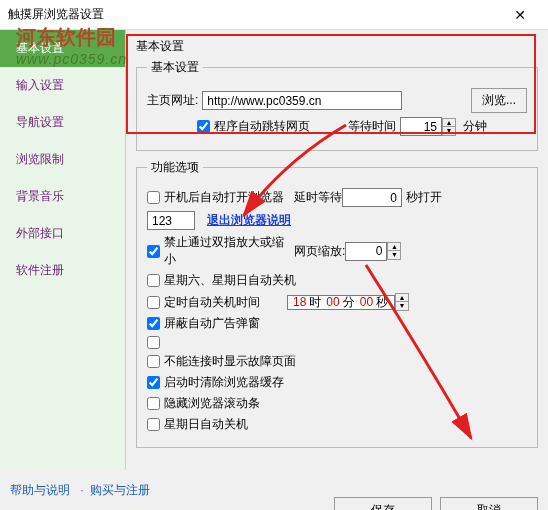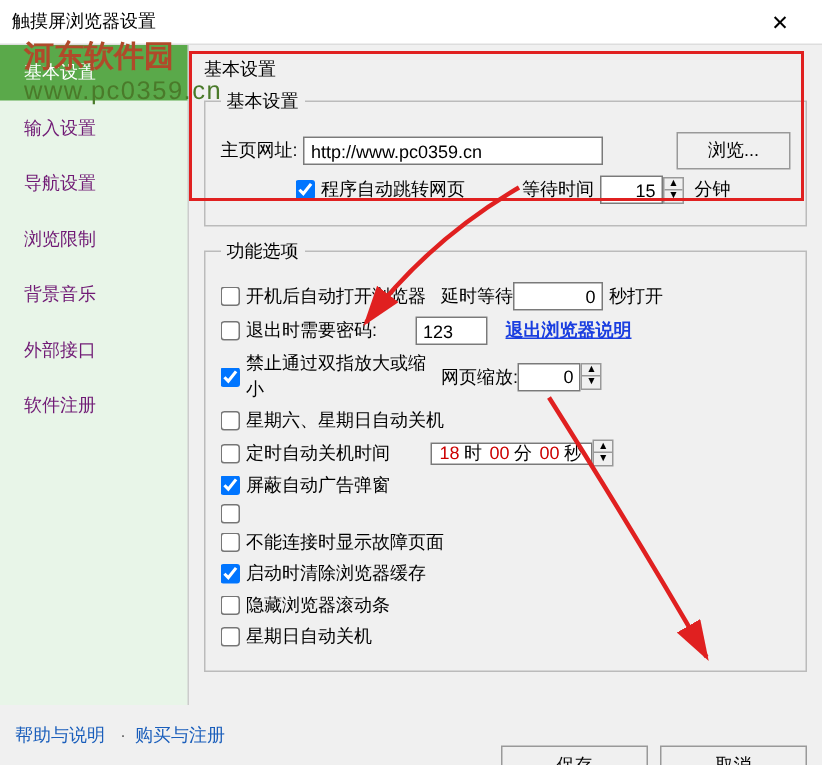--- a/index.html
+++ b/index.html
@@ -2,33 +2,33 @@
 <html><head>
 <meta charset="utf-8">
 <style>
 * { box-sizing: border-box; margin: 0; padding: 0; font-family: "SimSun", "宋体", sans-serif; font-size: 12px; }
 body { background: #f0f0f0; width: 548px; height: 510px; overflow: hidden; position: relative; }
 .titlebar { height: 30px; background: #fff; display: flex; align-items: center; padding: 0 8px; border-bottom: 1px solid #ddd; }
 .titlebar .title { flex: 1; }
 .titlebar .close { width: 40px; text-align: center; font-size: 14px; cursor: pointer; }
 .watermark { position: absolute; top: 24px; left: 16px; z-index: 100; pointer-events: none; }
 .watermark .w1 { font-size: 20px; font-weight: bold; color: #b04a2a; font-family: "KaiTi", serif; }
-.watermark .w2 { font-size: 17px; color: #4a7a2a; letter-spacing: 1px; }
+.watermark .w2 { font-size: 14px; color: #4a7a2a; letter-spacing: 1px; font-style: italic; }
 .main { display: flex; height: 440px; }
 .sidebar { width: 126px; background: #e8f5e8; border-right: 1px solid #ccc; }
 .sidebar-item { padding: 10px 16px; color: #701a75; cursor: pointer; }
 .sidebar-item.active { background: #5aa94a; color: #fff; }
 .content { flex: 1; background: #f0f0f0; padding: 8px 10px; position: relative; }
 fieldset { border: 1px solid #bbb; margin-bottom: 8px; padding: 8px 10px 10px 10px; }
 legend { padding: 0 4px; }
 .row { display: flex; align-items: center; margin: 4px 0; white-space: nowrap; }
 .row label, .row span { margin-right: 4px; }
 input[type="text"] { border: 1px solid #7a7a7a; padding: 2px 4px; height: 19px; }
 input[type="checkbox"] { margin-right: 4px; vertical-align: middle; }
-.btn { background: #f0f0f0; border: 1px solid #999; padding: 3px 20px; cursor: pointer; font-size: 12px; }
+.btn { background: #f0f0f0; border: 1px solid #999; padding: 3px 10px; cursor: pointer; font-size: 12px; }
 .numbox { width: 42px; text-align: right; padding-right: 2px; }
 .spin { display: inline-flex; flex-direction: column; width: 14px; height: 18px; border: 1px solid #999; background: #f0f0f0; }
 .spin div { height: 8px; font-size: 7px; text-align: center; line-height: 7px; cursor: pointer; }
 .spin div:first-child { border-bottom: 1px solid #999; }
 .redbox { position: absolute; border: 2px solid #e02020; z-index: 50; pointer-events: none; }
 .redbox1 { top: 4px; left: 0px; width: 410px; height: 100px; }
 .arrow { position: absolute; z-index: 60; pointer-events: none; }
 .footer { height: 40px; display: flex; align-items: center; padding: 0 10px; }
 .footer a { color: #1a5ebb; text-decoration: none; margin-right: 4px; }
 .footer .dot { color: #666; margin: 0 6px; }
@@ -116,24 +116,20 @@
         <span class="cb">
             <input type="checkbox" style="">
             <span>开机后自动打开浏览器</span>
           </span>
         <span>延时等待</span>
         <input type="text" style="width: 60px; text-align: right;" value="0">
         <span style="margin-left:4px">秒打开</span>
       </div>
 
       <div class="opt-row">
-        <span class="cb" style="width:130px">
-            <input type="checkbox" style="">
-            <span>退出时需要密码:</span>
-          </span>
         <input type="text" style="width: 48px;" value="123">
         <span style="width:12px"></span>
         <span class="link" style="font-weight:bold">退出浏览器说明</span>
       </div>
 
       <div class="opt-row">
         <span class="cb">
             <input type="checkbox" checked="" style="">
             <span>禁止通过双指放大或缩小</span>
           </span>

